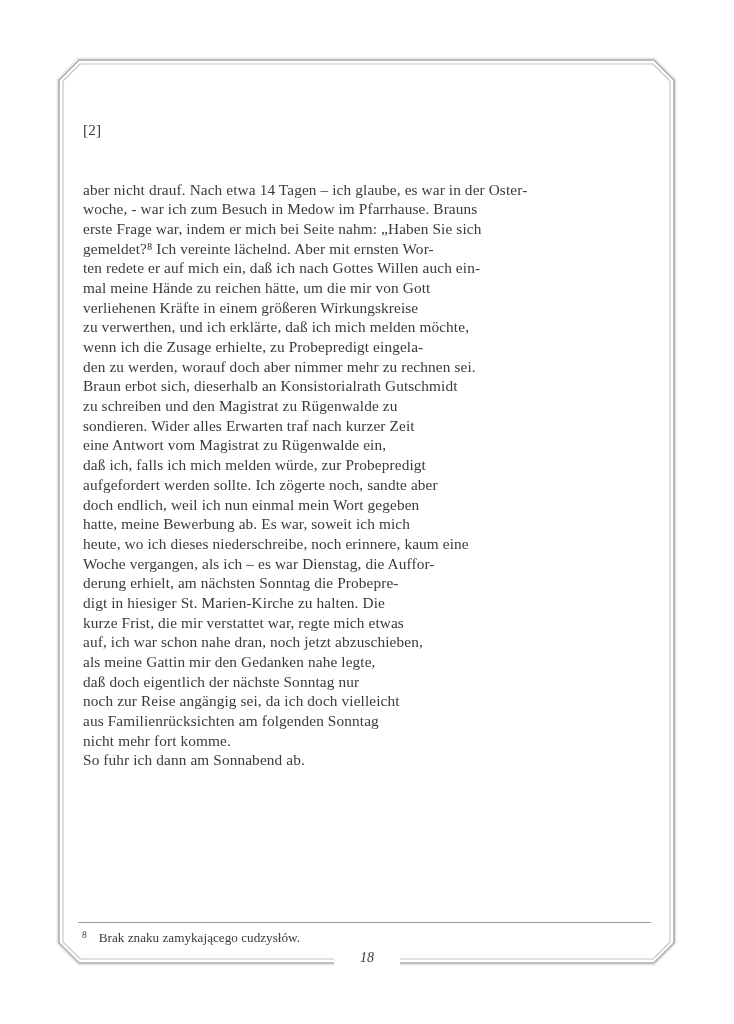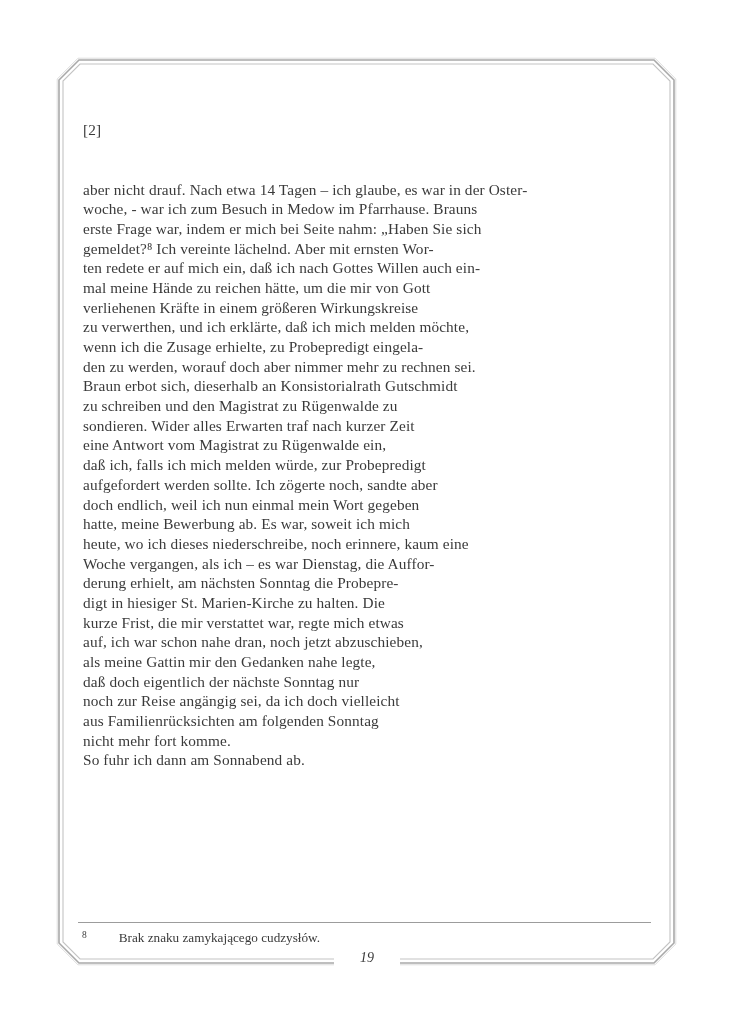--- a/index.html
+++ b/index.html
@@ -54,21 +54,21 @@
     position: absolute;
     left: 82px; top: 927px;
     color: var(--text);
     font-size: 13.2px;
     line-height: 16px;
   }
   .fn-marker {
     font-size: 9.5px;
     vertical-align: 4px;
   }
-  .fn-text { margin-left: 32px; text-align: center; }
+  .fn-text { margin-left: 12px; text-align: center; }
 
   .page-number {
     position: absolute;
     left: 50%; top: 948px;
     transform: translateX(-50%);
     background: var(--page-bg);
     padding: 0 26px;
     font-size: 14px;
     line-height: 19px;
     font-style: italic;
@@ -91,15 +91,15 @@
     <div class="line">[2]</div>
     <div id="body-lines"><div class="line">aber nicht drauf. Nach etwa 14 Tagen – ich glaube, es war in der Oster-</div><div class="line">woche, - war ich zum Besuch in Medow im Pfarrhause. Brauns</div><div class="line">erste Frage war, indem er mich bei Seite nahm: „Haben Sie sich</div><div class="line">gemeldet?⁸ Ich vereinte lächelnd. Aber mit ernsten Wor-</div><div class="line">ten redete er auf mich ein, daß ich nach Gottes Willen auch ein-</div><div class="line">mal meine Hände zu reichen hätte, um die mir von Gott</div><div class="line">verliehenen Kräfte in einem größeren Wirkungskreise</div><div class="line">zu verwerthen, und ich erklärte, daß ich mich melden möchte,</div><div class="line">wenn ich die Zusage erhielte, zu Probepredigt eingela-</div><div class="line">den zu werden, worauf doch aber nimmer mehr zu rechnen sei.</div><div class="line">Braun erbot sich, dieserhalb an Konsistorialrath Gutschmidt</div><div class="line">zu schreiben und den Magistrat zu Rügenwalde zu</div><div class="line">sondieren. Wider alles Erwarten traf nach kurzer Zeit</div><div class="line">eine Antwort vom Magistrat zu Rügenwalde ein,</div><div class="line">daß ich, falls ich mich melden würde, zur Probepredigt</div><div class="line">aufgefordert werden sollte. Ich zögerte noch, sandte aber</div><div class="line">doch endlich, weil ich nun einmal mein Wort gegeben</div><div class="line">hatte, meine Bewerbung ab. Es war, soweit ich mich</div><div class="line">heute, wo ich dieses niederschreibe, noch erinnere, kaum eine</div><div class="line">Woche vergangen, als ich – es war Dienstag, die Auffor-</div><div class="line">derung erhielt, am nächsten Sonntag die Probepre-</div><div class="line">digt in hiesiger St. Marien-Kirche zu halten. Die</div><div class="line">kurze Frist, die mir verstattet war, regte mich etwas</div><div class="line">auf, ich war schon nahe dran, noch jetzt abzuschieben,</div><div class="line">als meine Gattin mir den Gedanken nahe legte,</div><div class="line">daß doch eigentlich der nächste Sonntag nur</div><div class="line">noch zur Reise angängig sei, da ich doch vielleicht</div><div class="line">aus Familienrücksichten am folgenden Sonntag</div><div class="line">nicht mehr fort komme.</div><div class="line">So fuhr ich dann am Sonnabend ab.</div></div>
   </div>
 
   <div class="footnote-rule"></div>
 
   <div class="footnote">
     <span class="fn-marker">8</span><span class="fn-text">Brak znaku zamykającego cudzysłów.</span>
   </div>
 
-  <div class="page-number">19</div>
+  <div class="page-number">18</div>
 
 </div>
 
 </body></html>

